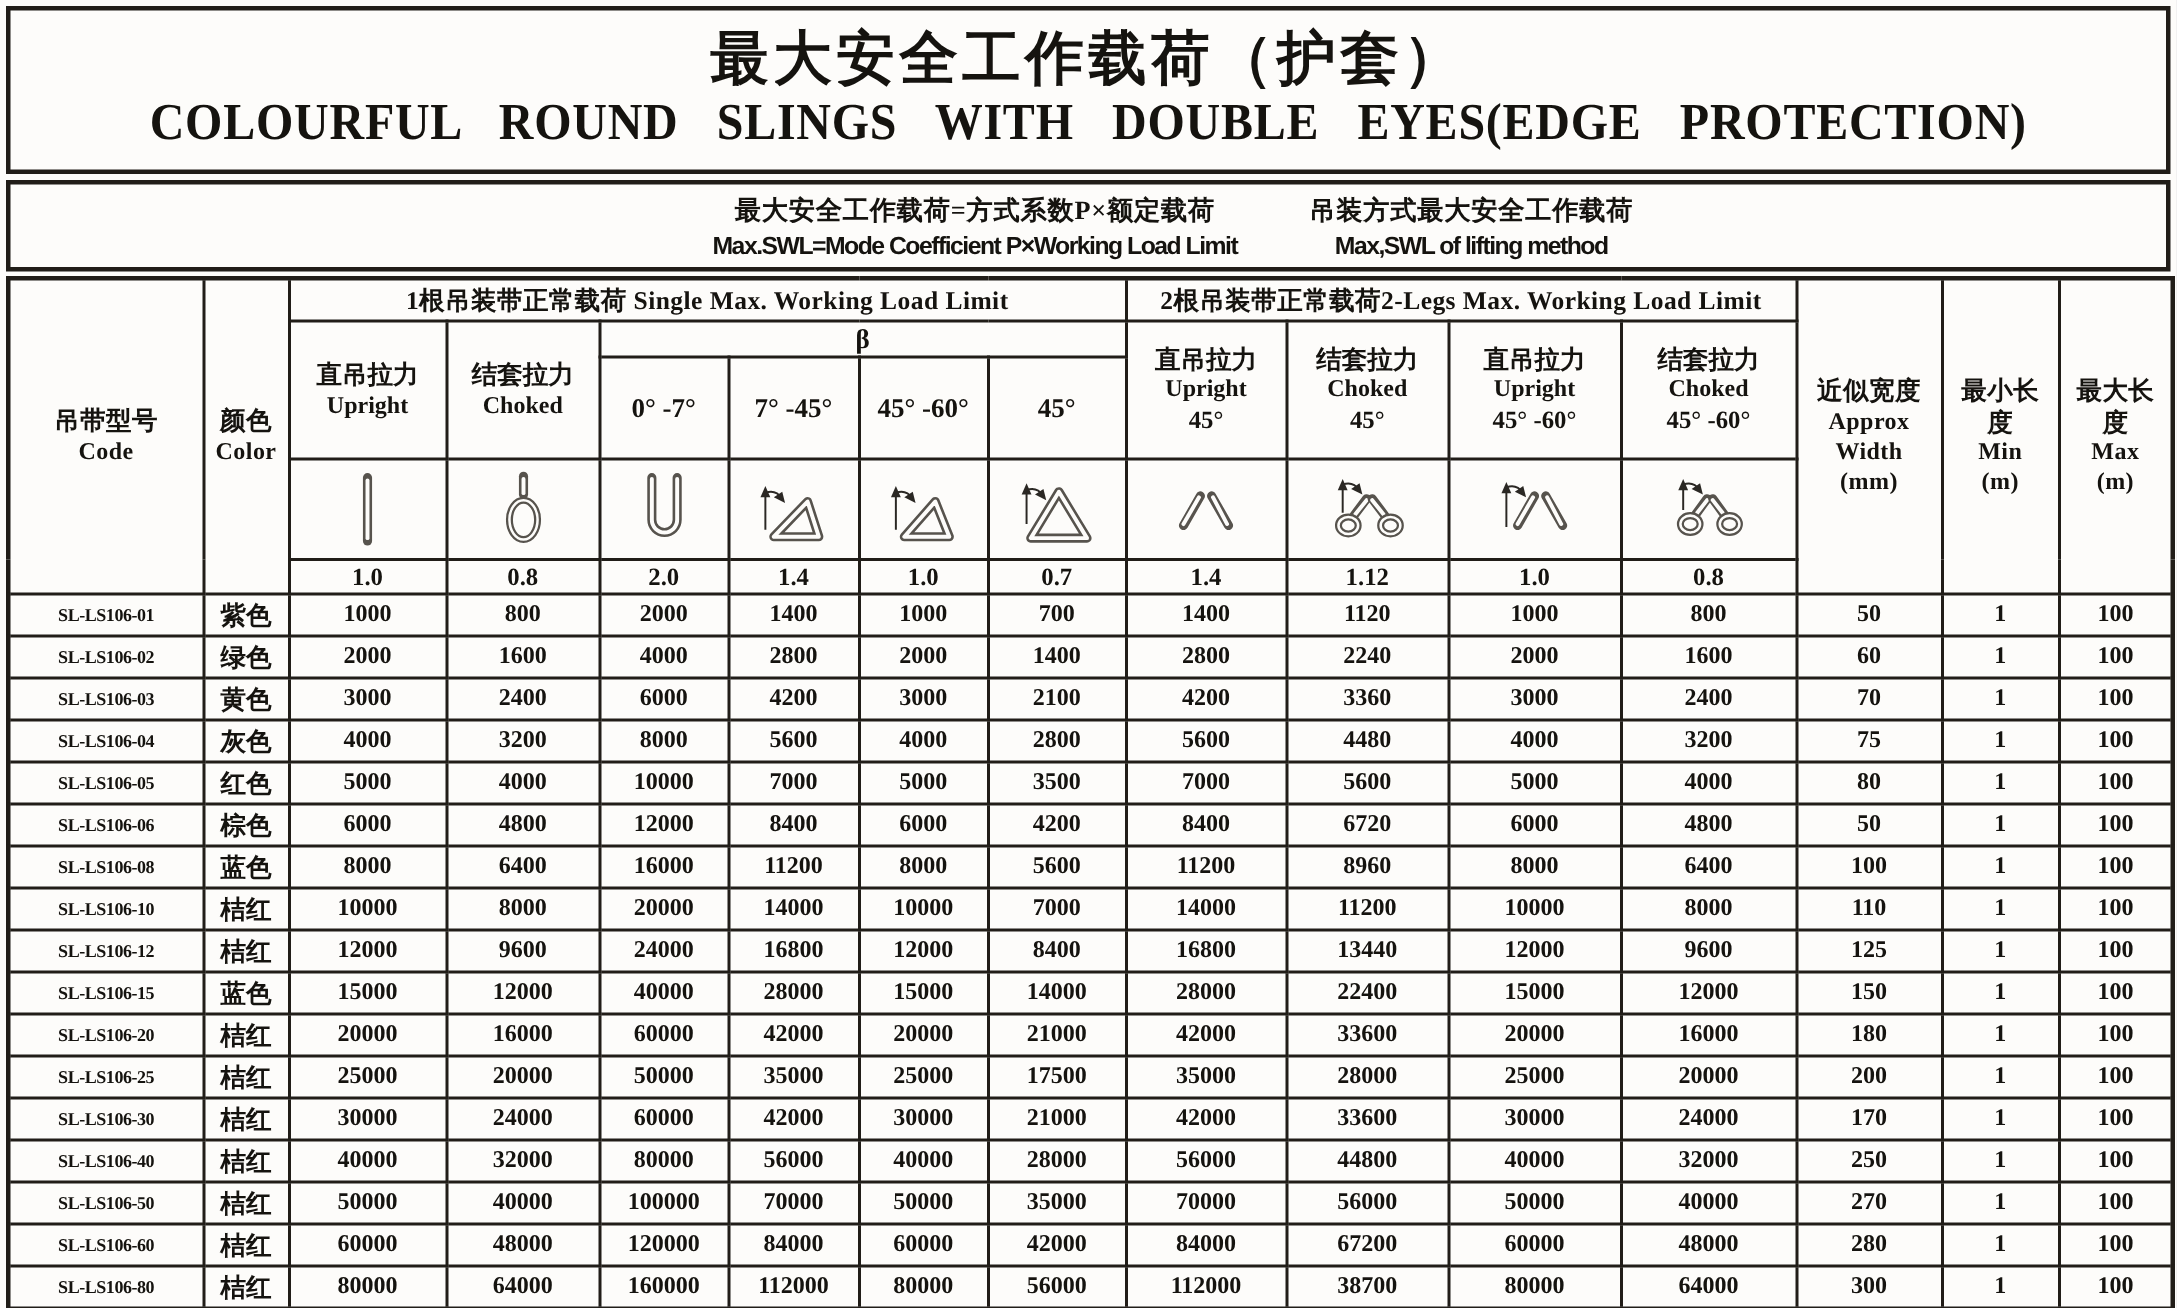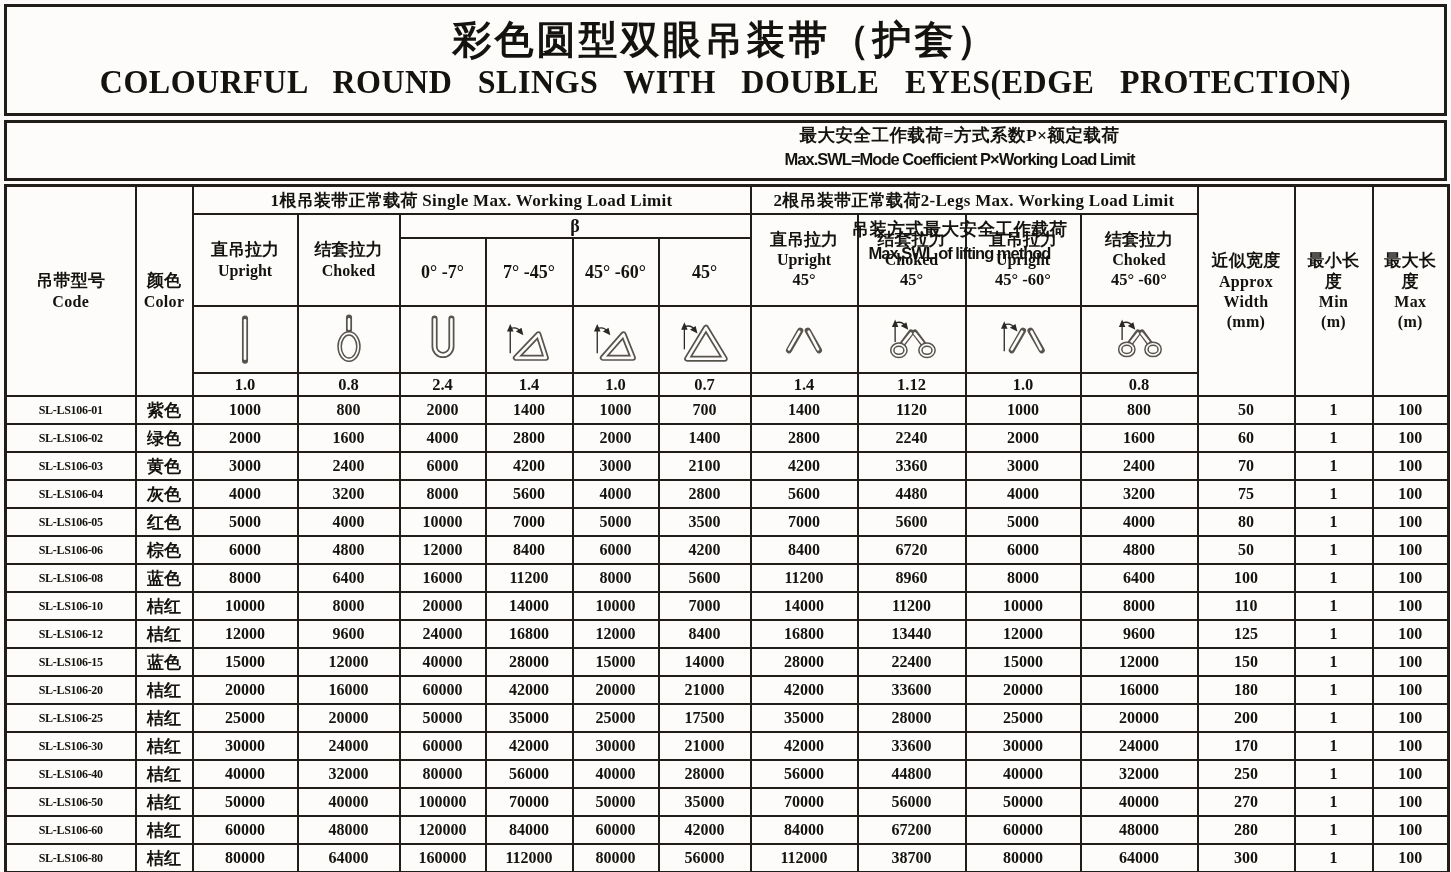--- a/index.html
+++ b/index.html
@@ -2,21 +2,21 @@
 <html><head>
 <meta charset="utf-8">
 <style>
   html,body{margin:0;padding:0;background:#e9e9e9;}
   .page{
     width:1451px;height:872px;box-sizing:border-box;
     background:#fdfcfa;color:#15130f;
     font-family:"Liberation Serif","DejaVu Serif",serif;
     padding:4px;position:relative;overflow:hidden;
   }
-  .box{border:3px solid #211d18;box-sizing:border-box;background:#fdfcfa;flex-direction:column;}
+  .box{border:3px solid #211d18;box-sizing:border-box;background:#fdfcfa;}
   
   .title-box{height:112px;margin-bottom:4px;display:flex;flex-direction:column;justify-content:center;align-items:center;}
   .title-zh{font-size:39px;font-weight:700;letter-spacing:3px;line-height:1.1;}
   .title-en{font-size:32px;font-weight:700;word-spacing:17px;letter-spacing:.5px;line-height:1.2;
             font-family:"Liberation Serif","DejaVu Serif",serif;transform:scaleY(1.08);}
   
   .formula-box{height:61px;margin-bottom:3px;display:flex;align-items:center;justify-content:flex-start;
                padding-left:468px;gap:48px;}
   .fgroup{text-align:center;}
   .f-zh{font-size:17.5px;font-weight:700;letter-spacing:.5px;}
@@ -45,21 +45,21 @@
   .ri{fill:none;stroke:#fdfcfa;stroke-width:1.8;}
   .ln{fill:none;stroke:#2b2824;stroke-width:1.4;}
   .ah{fill:#2b2824;stroke:none;}
 </style>
 </head>
 <body>
 
 <div class="page">
 
   <div class="box title-box">
-    <div class="title-zh">彩色圆型双眼吊装带（护套）</div>
+    <div class="title-zh">最大安全工作载荷（护套）</div>
     <div class="title-en">COLOURFUL ROUND SLINGS WITH DOUBLE EYES(EDGE PROTECTION)</div>
   </div>
 
   <div class="box formula-box">
     <div class="fgroup">
       <div class="f-zh">最大安全工作载荷=方式系数P×额定载荷</div>
       <div class="f-en">Max.SWL=Mode Coefficient P×Working Load Limit</div>
     </div>
     <div class="fgroup">
       <div class="f-zh">吊装方式最大安全工作载荷</div>
@@ -251,21 +251,21 @@
             <ellipse class="ro" cx="19" cy="40" rx="7" ry="6"></ellipse>
               <ellipse class="ri" cx="19" cy="40" rx="7" ry="6"></ellipse>
             <ellipse class="ro" cx="47" cy="40" rx="7" ry="6"></ellipse>
               <ellipse class="ri" cx="47" cy="40" rx="7" ry="6"></ellipse>
           </svg>
         </td>
       </tr>
       <tr class="r-coeff">
         <td>1.0</td>
         <td>0.8</td>
-        <td>2.4</td>
+        <td>2.0</td>
         <td>1.4</td>
         <td>1.0</td>
         <td>0.7</td>
         <td>1.4</td>
         <td>1.12</td>
         <td>1.0</td>
         <td>0.8</td>
       </tr>
     </thead>
     <tbody>

